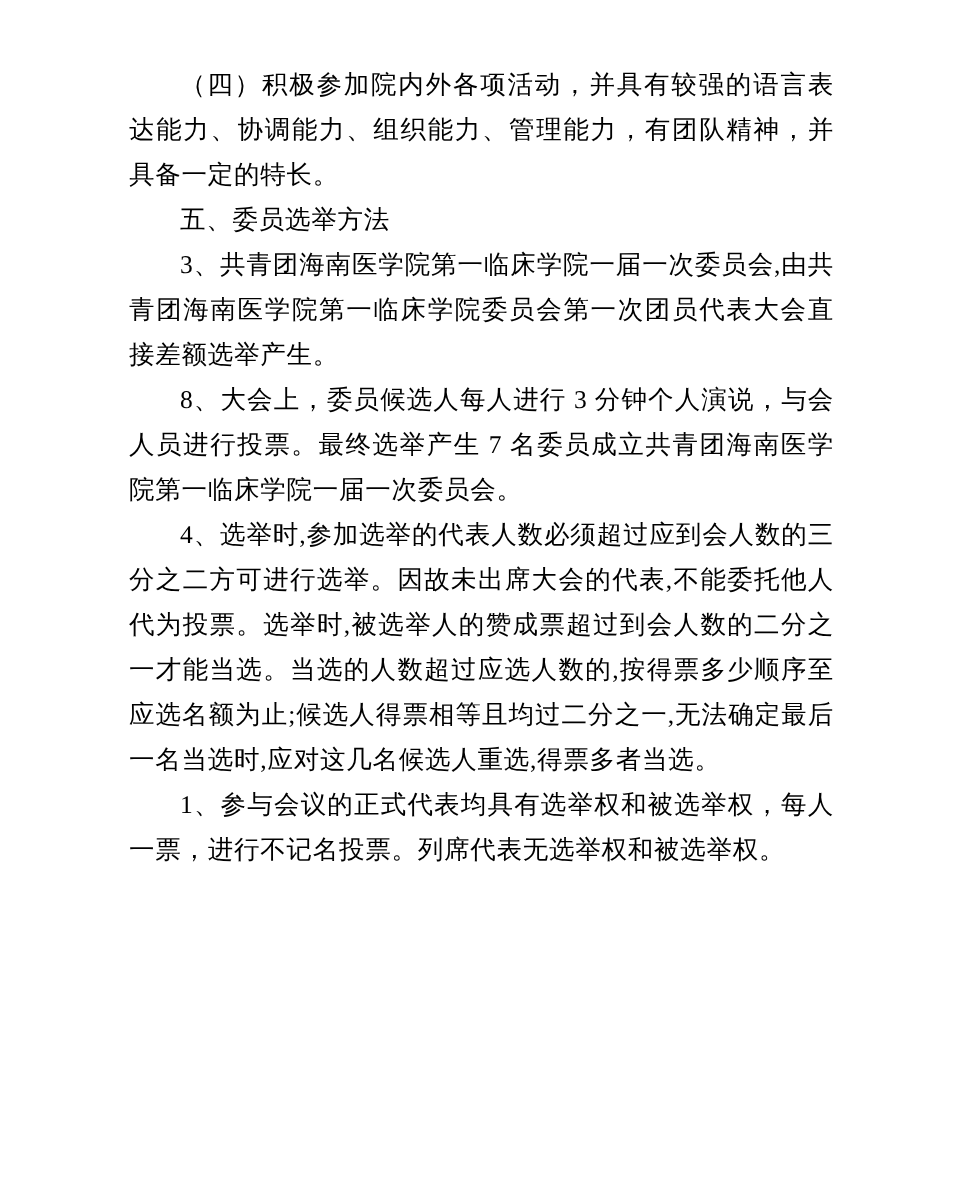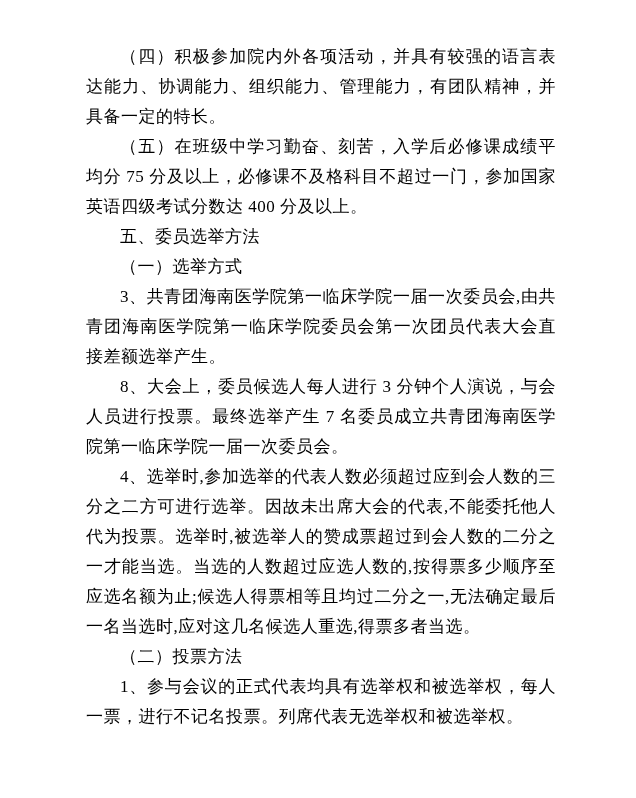--- a/index.html
+++ b/index.html
@@ -34,22 +34,19 @@
   .doc-content p.heading {
     font-weight: normal;
   }
 </style>
 </head>
 <body>
 
 <div class="doc-page">
   <div class="doc-content">
     <p>（四）积极参加院内外各项活动，并具有较强的语言表达能力、协调能力、组织能力、管理能力，有团队精神，并具备一定的特长。</p>
-    <p>（五）在班级中学习勤奋、刻苦，入学后必修课成绩平均分 75 分及以上，必修课不及格科目不超过一门，参加国家英语四级考试分数达 400 分及以上。</p>
     <p class="heading">五、委员选举方法</p>
-    <p>（一）选举方式</p>
     <p>3、共青团海南医学院第一临床学院一届一次委员会,由共青团海南医学院第一临床学院委员会第一次团员代表大会直接差额选举产生。</p>
     <p>8、大会上，委员候选人每人进行 3 分钟个人演说，与会人员进行投票。最终选举产生 7 名委员成立共青团海南医学院第一临床学院一届一次委员会。</p>
     <p>4、选举时,参加选举的代表人数必须超过应到会人数的三分之二方可进行选举。因故未出席大会的代表,不能委托他人代为投票。选举时,被选举人的赞成票超过到会人数的二分之一才能当选。当选的人数超过应选人数的,按得票多少顺序至应选名额为止;候选人得票相等且均过二分之一,无法确定最后一名当选时,应对这几名候选人重选,得票多者当选。</p>
-    <p>（二）投票方法</p>
     <p>1、参与会议的正式代表均具有选举权和被选举权，每人一票，进行不记名投票。列席代表无选举权和被选举权。</p>
   </div>
 </div>
 
 </body></html>

